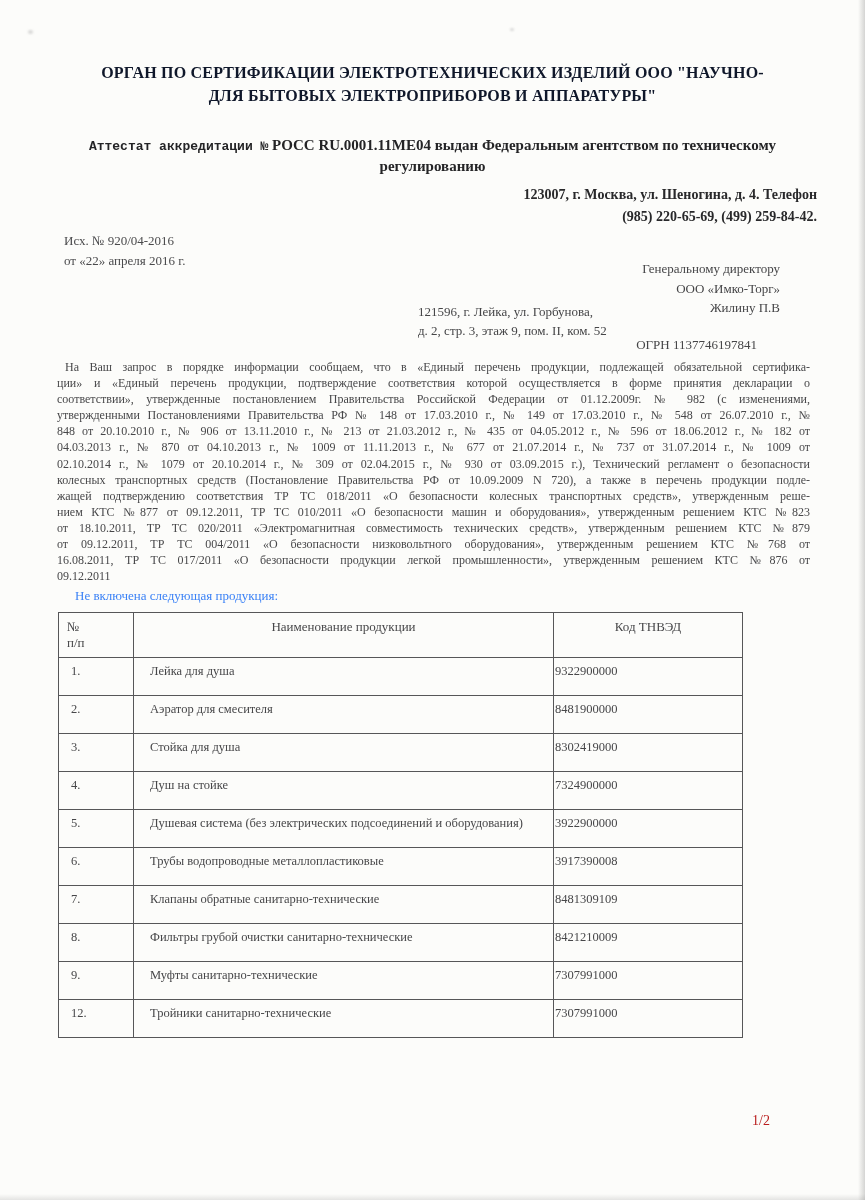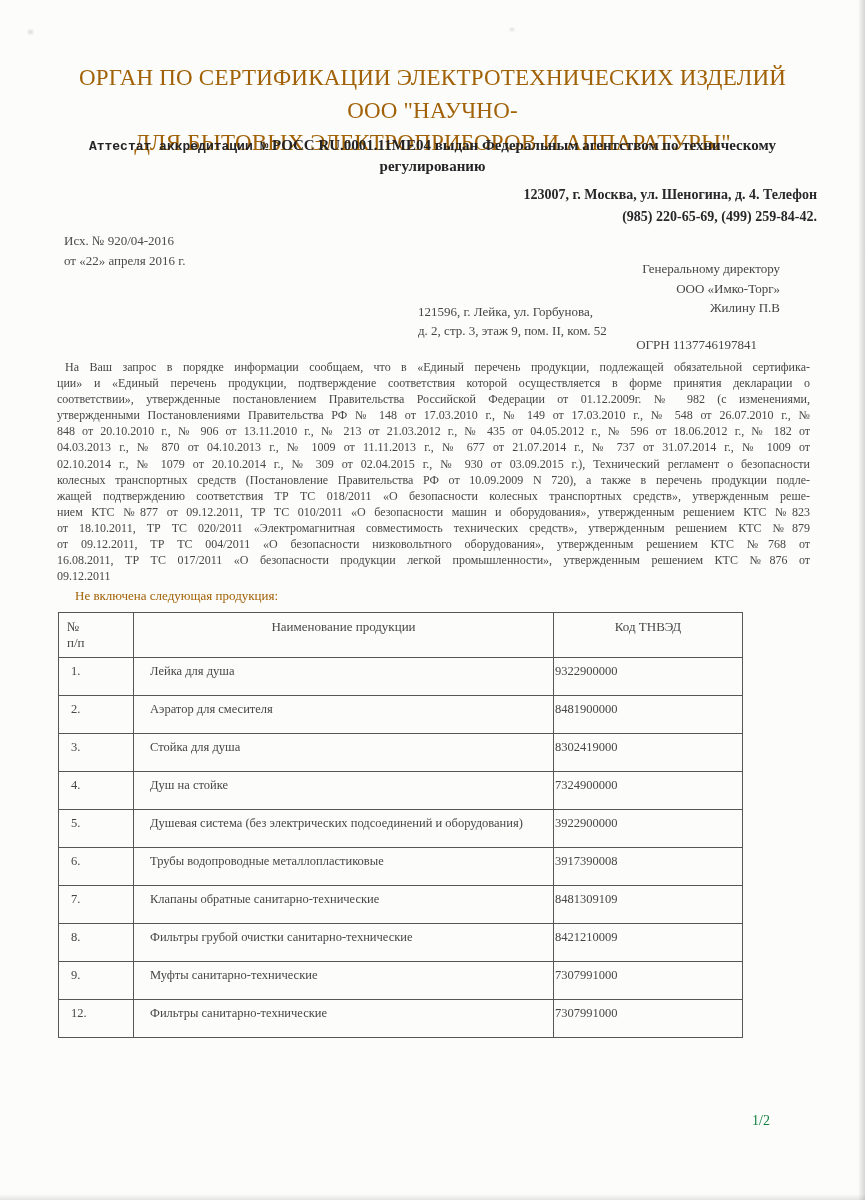--- a/index.html
+++ b/index.html
@@ -24,22 +24,22 @@
     content: "";
     position: absolute; bottom: 0; left: 0; width: 100%; height: 6px;
     background: linear-gradient(to bottom, rgba(0,0,0,0), rgba(120,120,120,0.18));
     pointer-events: none;
   }
   .speck { position: absolute; background: rgba(150,150,150,0.35); border-radius: 50%; filter: blur(1px); }
 
   .org-title {
     position: absolute; top: 62px; left: 50%; transform: translateX(-50%);
     width: 760px; text-align: center;
-    font-weight: normal; font-size: 23px; line-height: 1.42;
-    color: #a16207; letter-spacing: 0.2px;
+    font-weight: bold; font-size: 16px; line-height: 1.42;
+    color: #0f172a; letter-spacing: 0.2px;
   }
   .accreditation {
     position: absolute; top: 135px; left: 50%; transform: translateX(-50%);
     width: 770px; text-align: center; color: #242426;
     font-weight: bold; font-size: 15px; line-height: 1.35;
   }
   .accreditation .label {
     font-family: Liberation Mono, monospace;
     font-size: 13px; font-weight: bold;
   }
@@ -70,21 +70,21 @@
   }
   .para-line {
     height: 16.1px; line-height: 16.1px;
     text-align: justify; text-align-last: justify;
     white-space: nowrap;
   }
   .para-line:first-child { text-indent: 8px; }
   .para-line.last { text-align-last: left; white-space: normal; }
   .not-included {
     position: absolute; top: 588px; left: 75px;
-    font-size: 13px; color: #a16207;
+    font-size: 13px; color: #3b82f6;
   }
   table.products {
     position: absolute; top: 612px; left: 58px;
     width: 684px; border-collapse: collapse; table-layout: fixed;
     font-size: 12.5px; color: #474749;
   }
   table.products th, table.products td {
     border: 1px solid #565658;
     vertical-align: top; padding-top: 6px; padding-bottom: 0;
     font-weight: normal;
@@ -92,21 +92,21 @@
   table.products thead th { height: 38px; font-size: 13px; }
   table.products tbody td { height: 31px; }
   th.h-num { text-align: left; padding-left: 8px; line-height: 1.25; }
   th.h-name { }
   th.h-code { text-align: center; }
   td.col-num { text-align: left; padding-left: 12px; }
   td.col-name { text-align: left; padding-left: 16px; }
   td.col-code { }
   .page-number {
     position: absolute; top: 1113px; left: 752px;
-    font-size: 14px; color: #15803d;
+    font-size: 14px; color: #b91c1c;
   }
 </style>
 </head>
 <body>
 
 <div class="page">
 
   <div class="speck" style="left:28px; top:30px; width:5px; height:4px;"></div>
   <div class="speck" style="left:510px; top:28px; width:4px; height:3px;"></div>
 
@@ -219,21 +219,21 @@
           <td class="col-name">Фильтры грубой очистки санитарно-технические</td>
           <td class="col-code">8421210009</td>
         </tr>
         <tr>
           <td class="col-num">9.</td>
           <td class="col-name">Муфты санитарно-технические</td>
           <td class="col-code">7307991000</td>
         </tr>
         <tr>
           <td class="col-num">12.</td>
-          <td class="col-name">Фильтры санитарно-технические</td>
+          <td class="col-name">Тройники санитарно-технические</td>
           <td class="col-code">7307991000</td>
         </tr>
       </tbody>
   </table>
 
   <div class="page-number">1/2</div>
 
 </div>
 
 </body></html>

